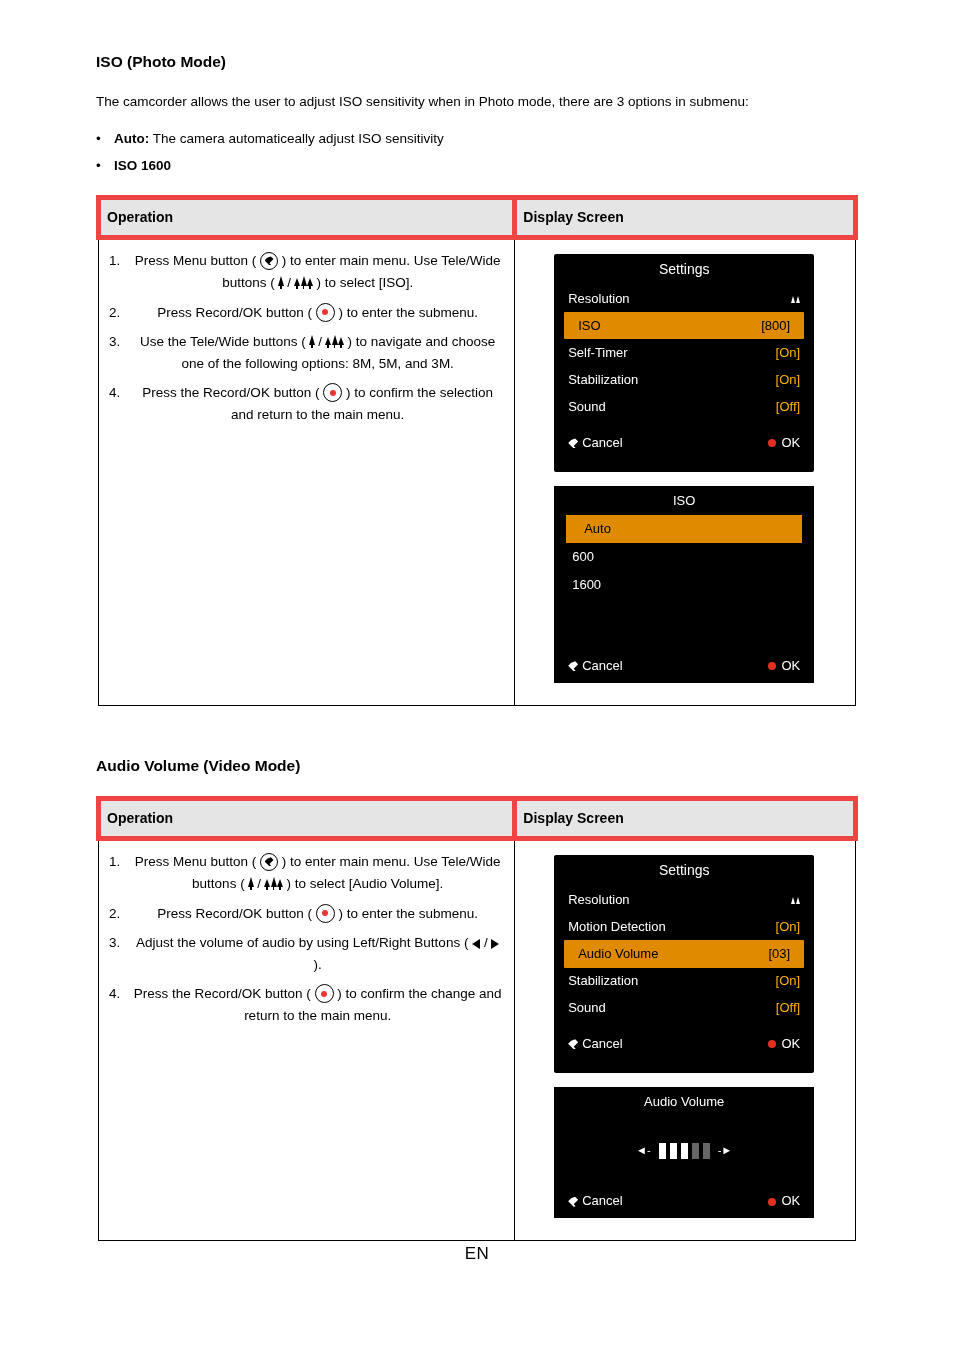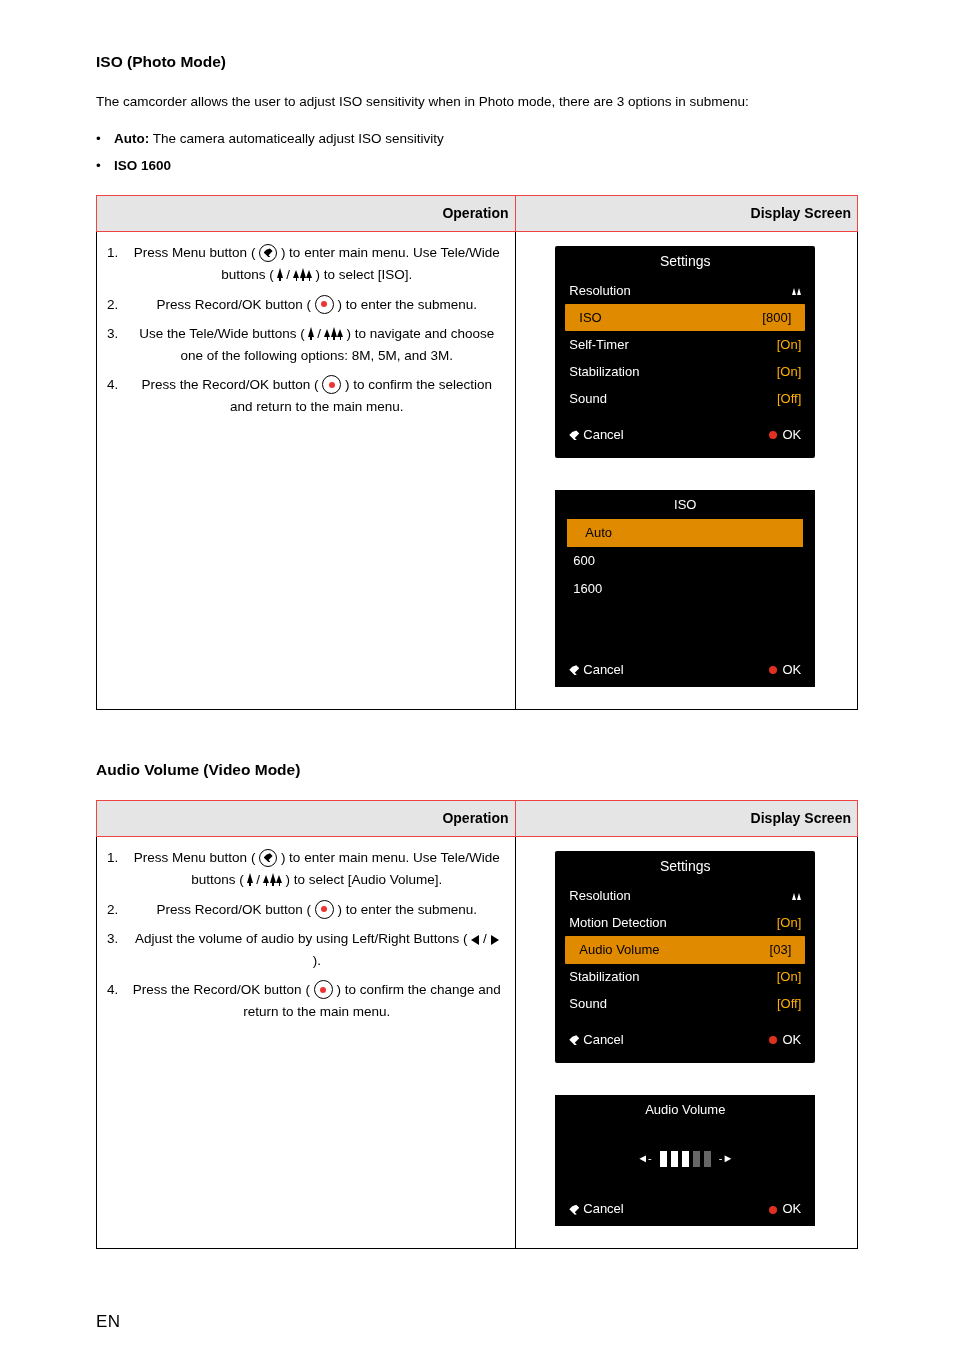--- a/index.html
+++ b/index.html
@@ -36,24 +36,24 @@
     width: 18px;
   }
   .bold { font-weight: bold; }
 
   table.main {
     width: 100%;
     border-collapse: collapse;
     border: 1.5px solid #000;
   }
   table.main th {
-    border: 1px solid #ef4444;
+    border: 5px solid #ef4444;
     background: #e5e5e5;
     font-weight: bold;
-    text-align: right;
+    text-align: left;
     padding: 7px 6px;
     font-size: 14px;
   }
   table.main td {
     border: 1px solid #000;
     vertical-align: top;
     padding: 10px 12px 12px 10px;
   }
   td.op-col { width: 55%; text-align: center; }
   td.ds-col { width: 45%; text-align: center; }
@@ -149,24 +149,24 @@
     border-bottom: 5px solid transparent;
     border-left: 8px solid #000;
   }
 
   
   .screen {
     width: 260px;
     background: #000;
     color: #fff;
     border-radius: 2px;
-    margin: 4px auto 28px auto;
+    margin: 4px auto 10px auto;
     font-size: 13px;
     text-align: left;
-    padding-bottom: 6px;
+    padding-bottom: 12px;
     display: inline-block;
   }
   .screen .title {
     text-align: center;
     padding: 5px 0 4px;
     font-size: 14px;
   }
   .screen .row {
     display: flex;
     justify-content: space-between;
@@ -260,22 +260,21 @@
   }
   .vol-bars .bar.b1 { height: 16px; }
   .vol-bars .bar.b2 { height: 16px; }
   .vol-bars .bar.b3 { height: 16px; }
   .vol-bars .bar.b4 { height: 16px; background: #666; }
   .vol-bars .bar.b5 { height: 16px; background: #666; }
 
   .page-footer {
     display: flex;
     justify-content: space-between;
-    align-items: flex-start;
-    margin-top: 60px;
+    align-items: center;
     font-size: 13px;
     flex-direction: column;
   }
   .page-footer .en {
     font-size: 17px;
     letter-spacing: 0.5px;
   }
   .page-footer .pn {
     text-align: center;
     flex: 1;

